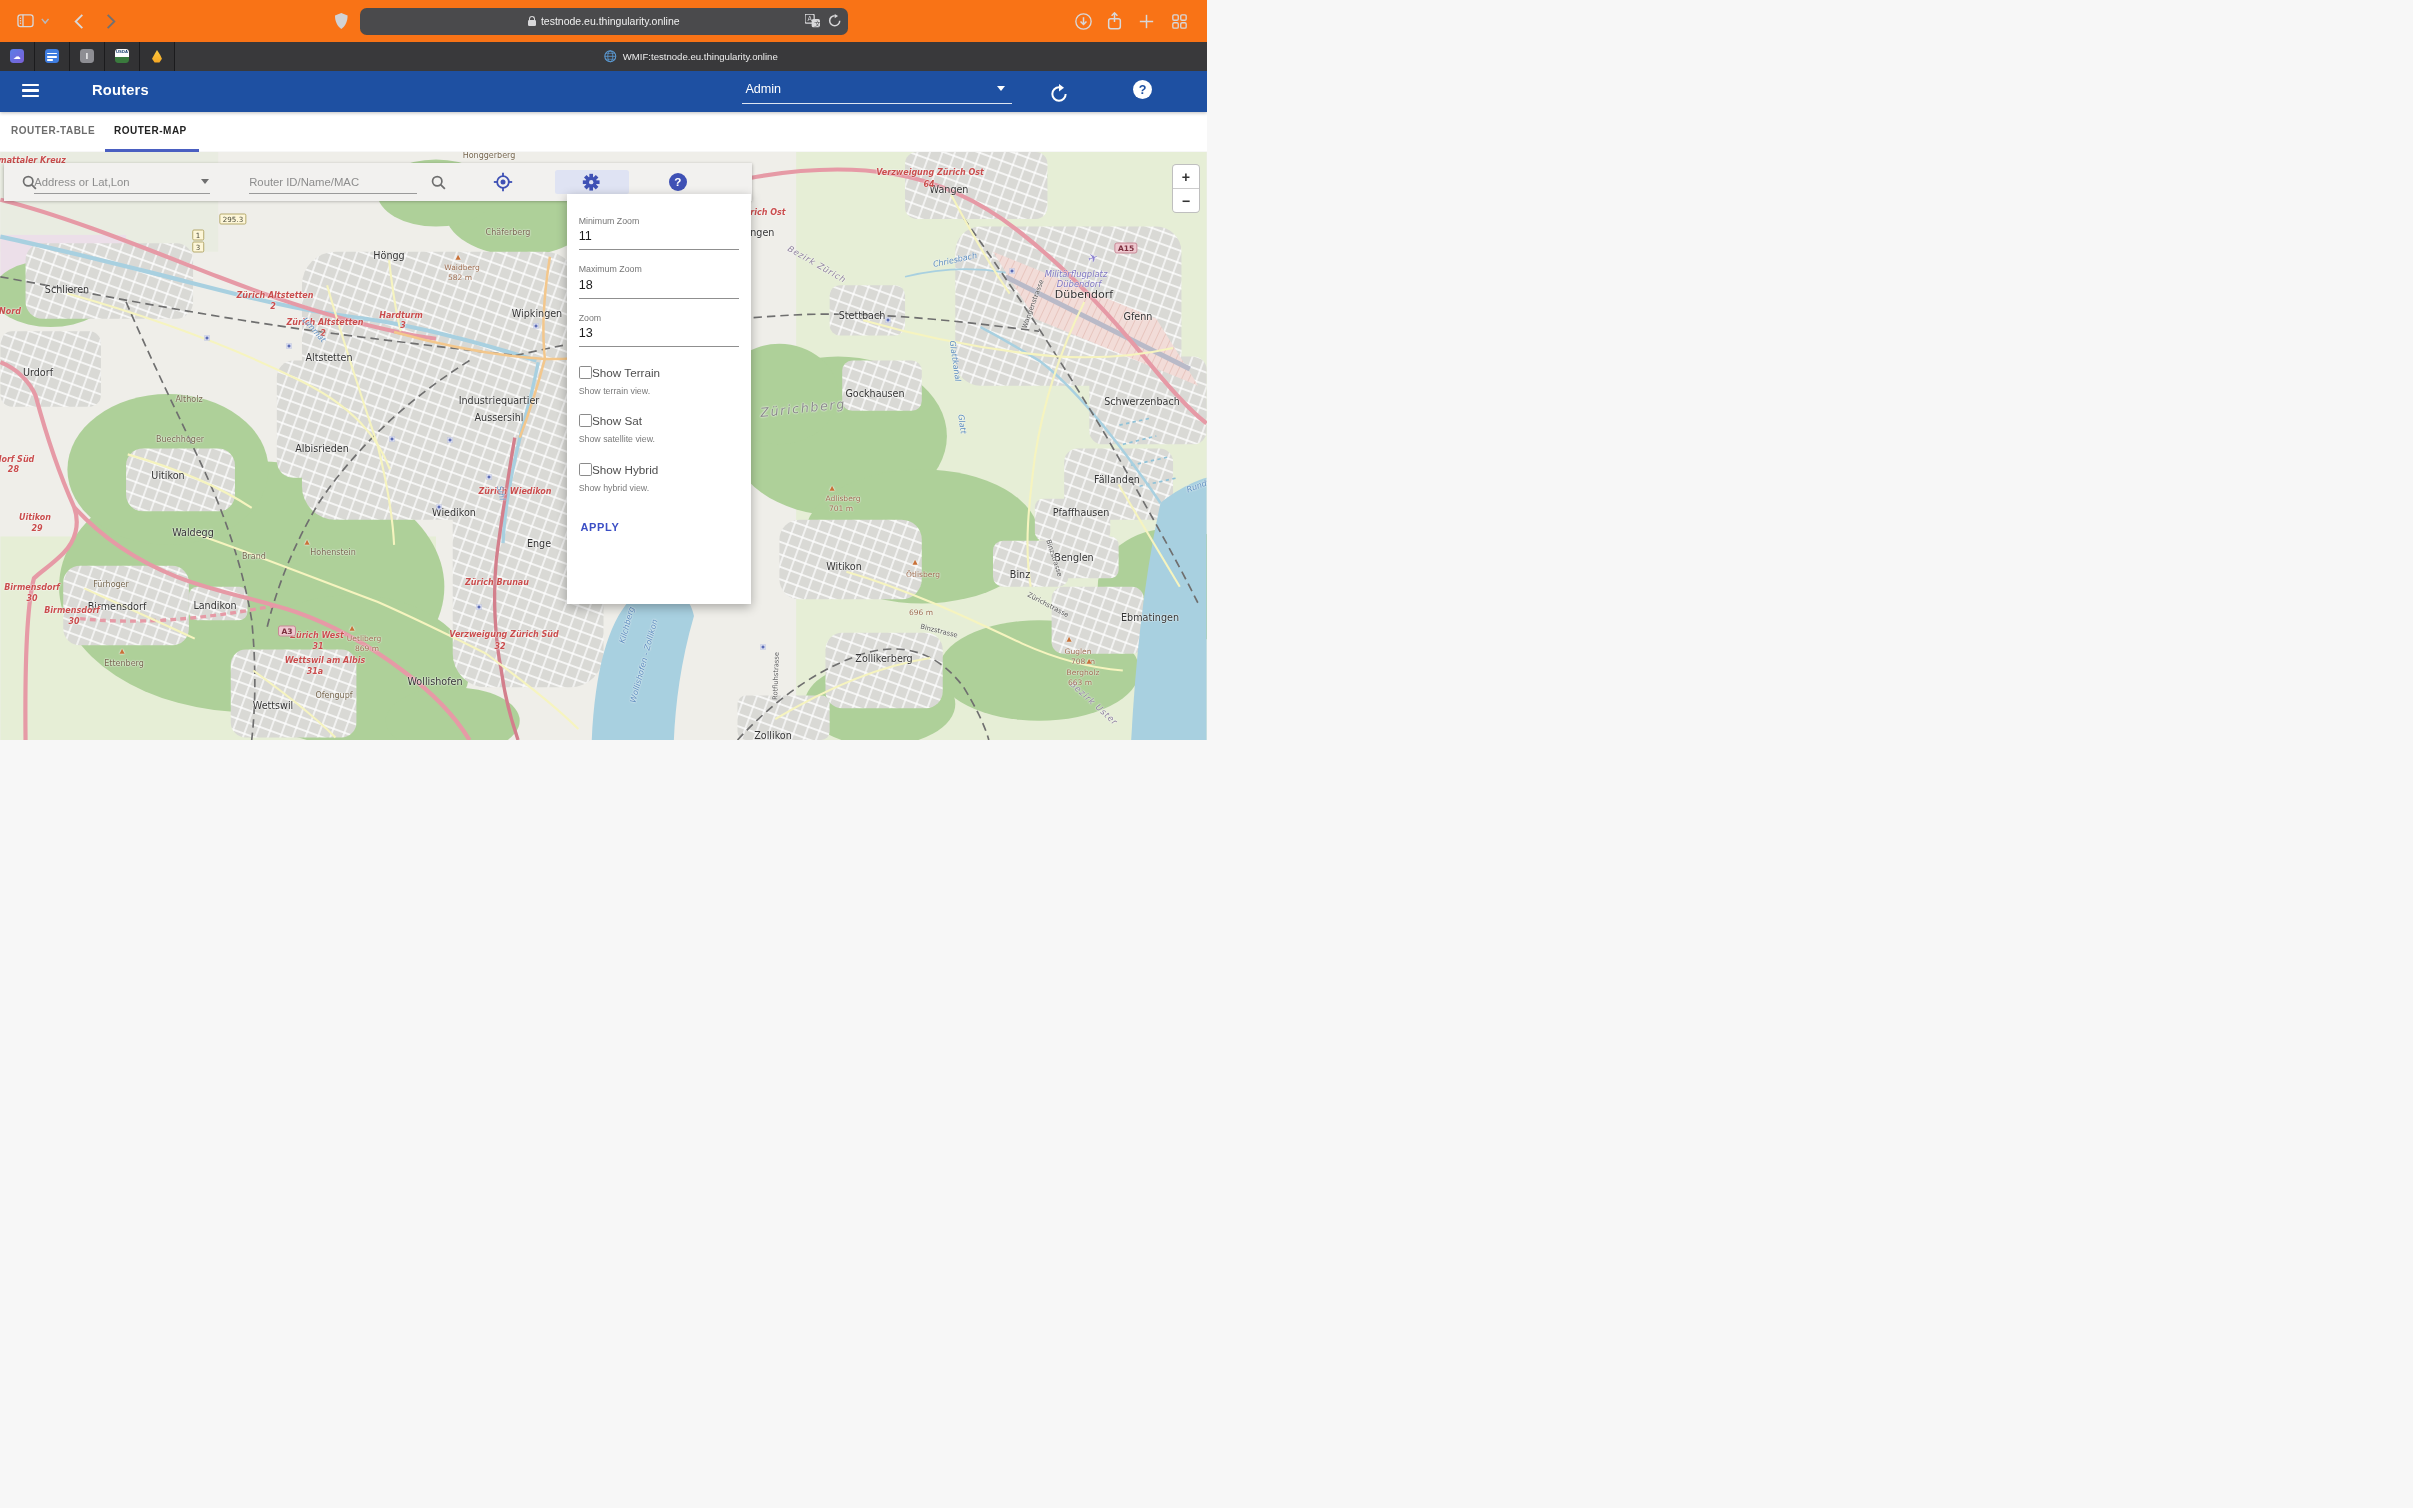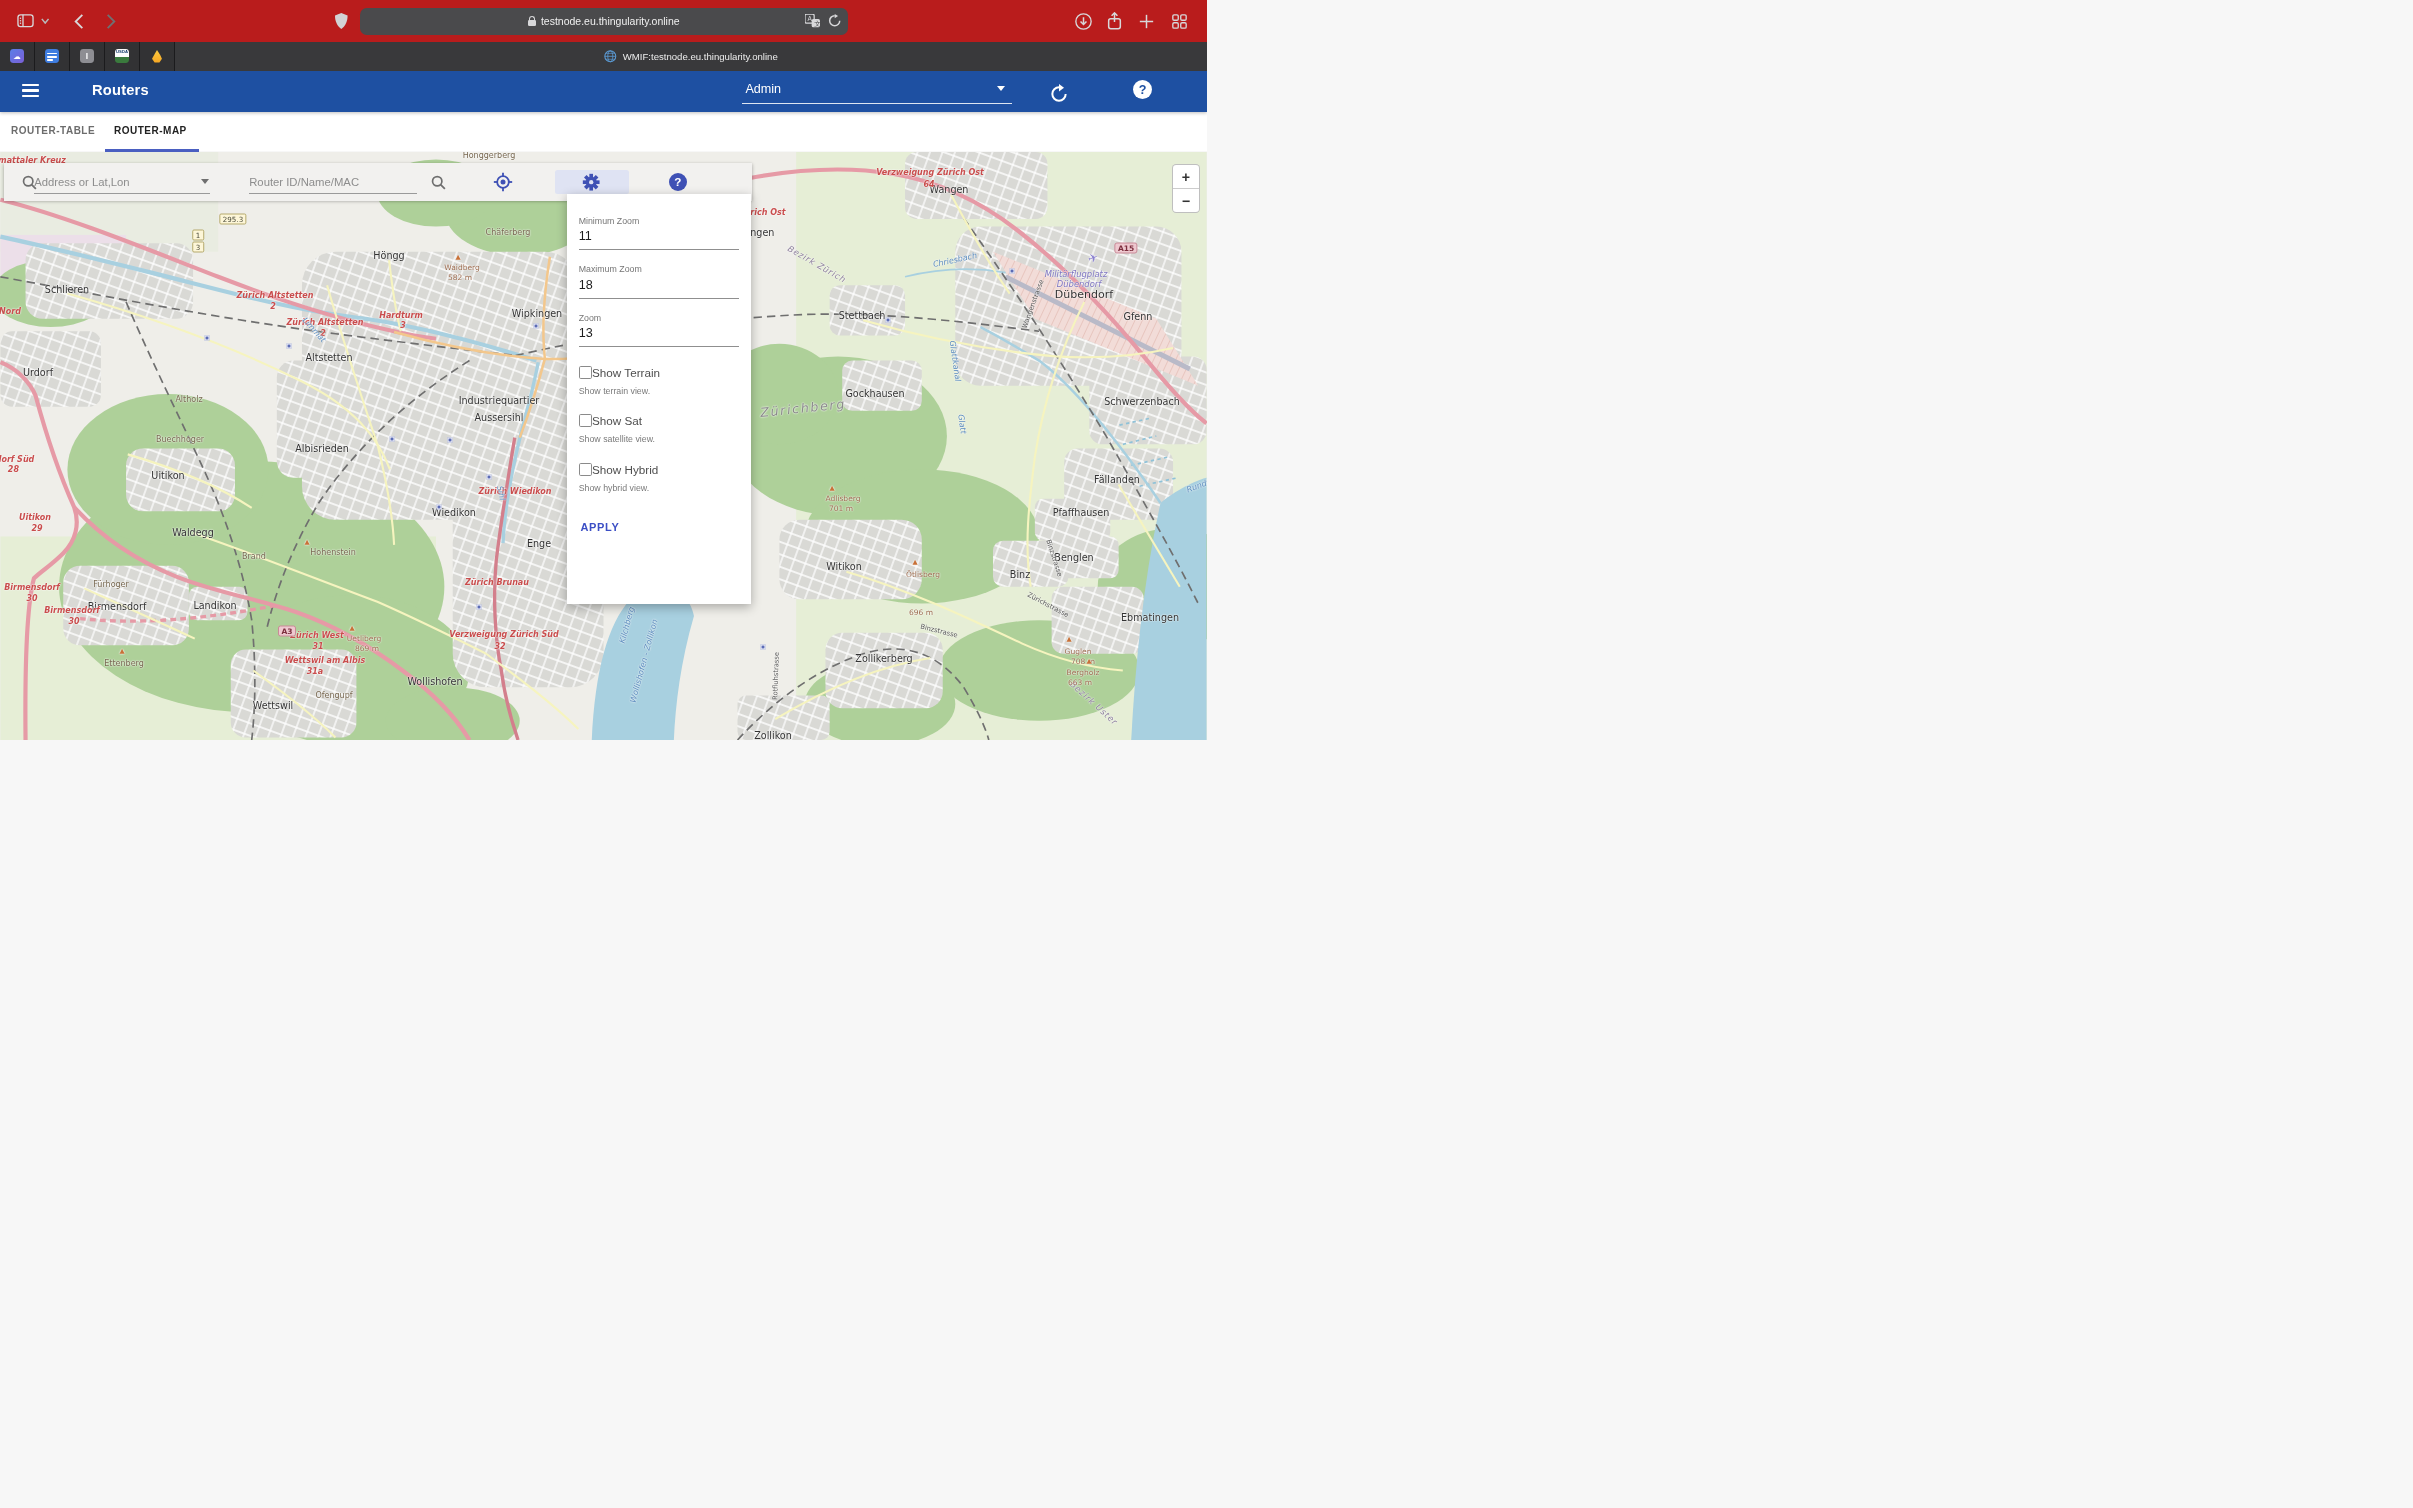--- a/index.html
+++ b/index.html
@@ -4,21 +4,21 @@
 <style>
   :root{
     --c-appbar:#1e50a2; --c-accent:#3f51b5; --c-apply:#3c4fc5; --c-indicator:#4a5fc1;
     --c-red:#c94d4d; --c-water:#a8d0e0; --c-forest:#aed099; --c-urban:#d8d8d4; --c-motorway:#e69aa6;
   }
   *{margin:0;padding:0;box-sizing:border-box}
   html,body{width:1207px;height:754px;overflow:hidden;font-family:"Liberation Sans",sans-serif;background:#f7f7f7}
   #stage{position:relative;width:1207px;height:754px}
 
   
-  #titlebar{position:absolute;left:0;top:0;width:1207px;height:42px;background:#b91c1c;display:flex;align-items:center;z-index:50}
+  #titlebar{position:absolute;left:0;top:0;width:1207px;height:42px;background:#f97316;display:flex;align-items:center;z-index:50}
   .tb-ic{display:inline-flex;align-items:center;justify-content:center;width:25px;height:25px}
   #urlbar{position:absolute;left:360px;top:7.5px;width:488px;height:27px;background:#4a4a4c;border-radius:6.7px;display:flex;align-items:center;justify-content:center;gap:5px;color:#f0f0f0;font-size:10.5px}
   #urlbar .right-ic{position:absolute;right:6.7px;display:flex;gap:8.4px;align-items:center}
   .lock{position:relative;width:7.5px;height:5.9px;background:#d8d8da;border-radius:1.3px;display:inline-block;margin-top:3.4px}
   .lock:before{content:"";position:absolute;left:0.8px;top:-4.2px;width:4.2px;height:5px;border:1.3px solid #d8d8da;border-bottom:none;border-radius:3.4px 3.4px 0 0}
   #tabstrip{position:absolute;left:0;top:42px;width:1207px;height:28.5px;background:#242426;display:flex;z-index:50}
   .fav-tab{width:35px;height:28.5px;background:#323234;border-right:0.8px solid #1b1b1d;display:flex;align-items:center;justify-content:center}
   #active-tab{flex:1;background:#39393b;display:flex;align-items:center;justify-content:center;gap:5.9px;color:#ececec;font-size:9.6px}
   .fv{width:14.2px;height:14.2px;border-radius:3.4px;display:flex;align-items:center;justify-content:center;font-size:7.5px;color:#fff;overflow:hidden}
   .fv-cloud{background:linear-gradient(135deg,#5a7de8,#7b5fd6)}

